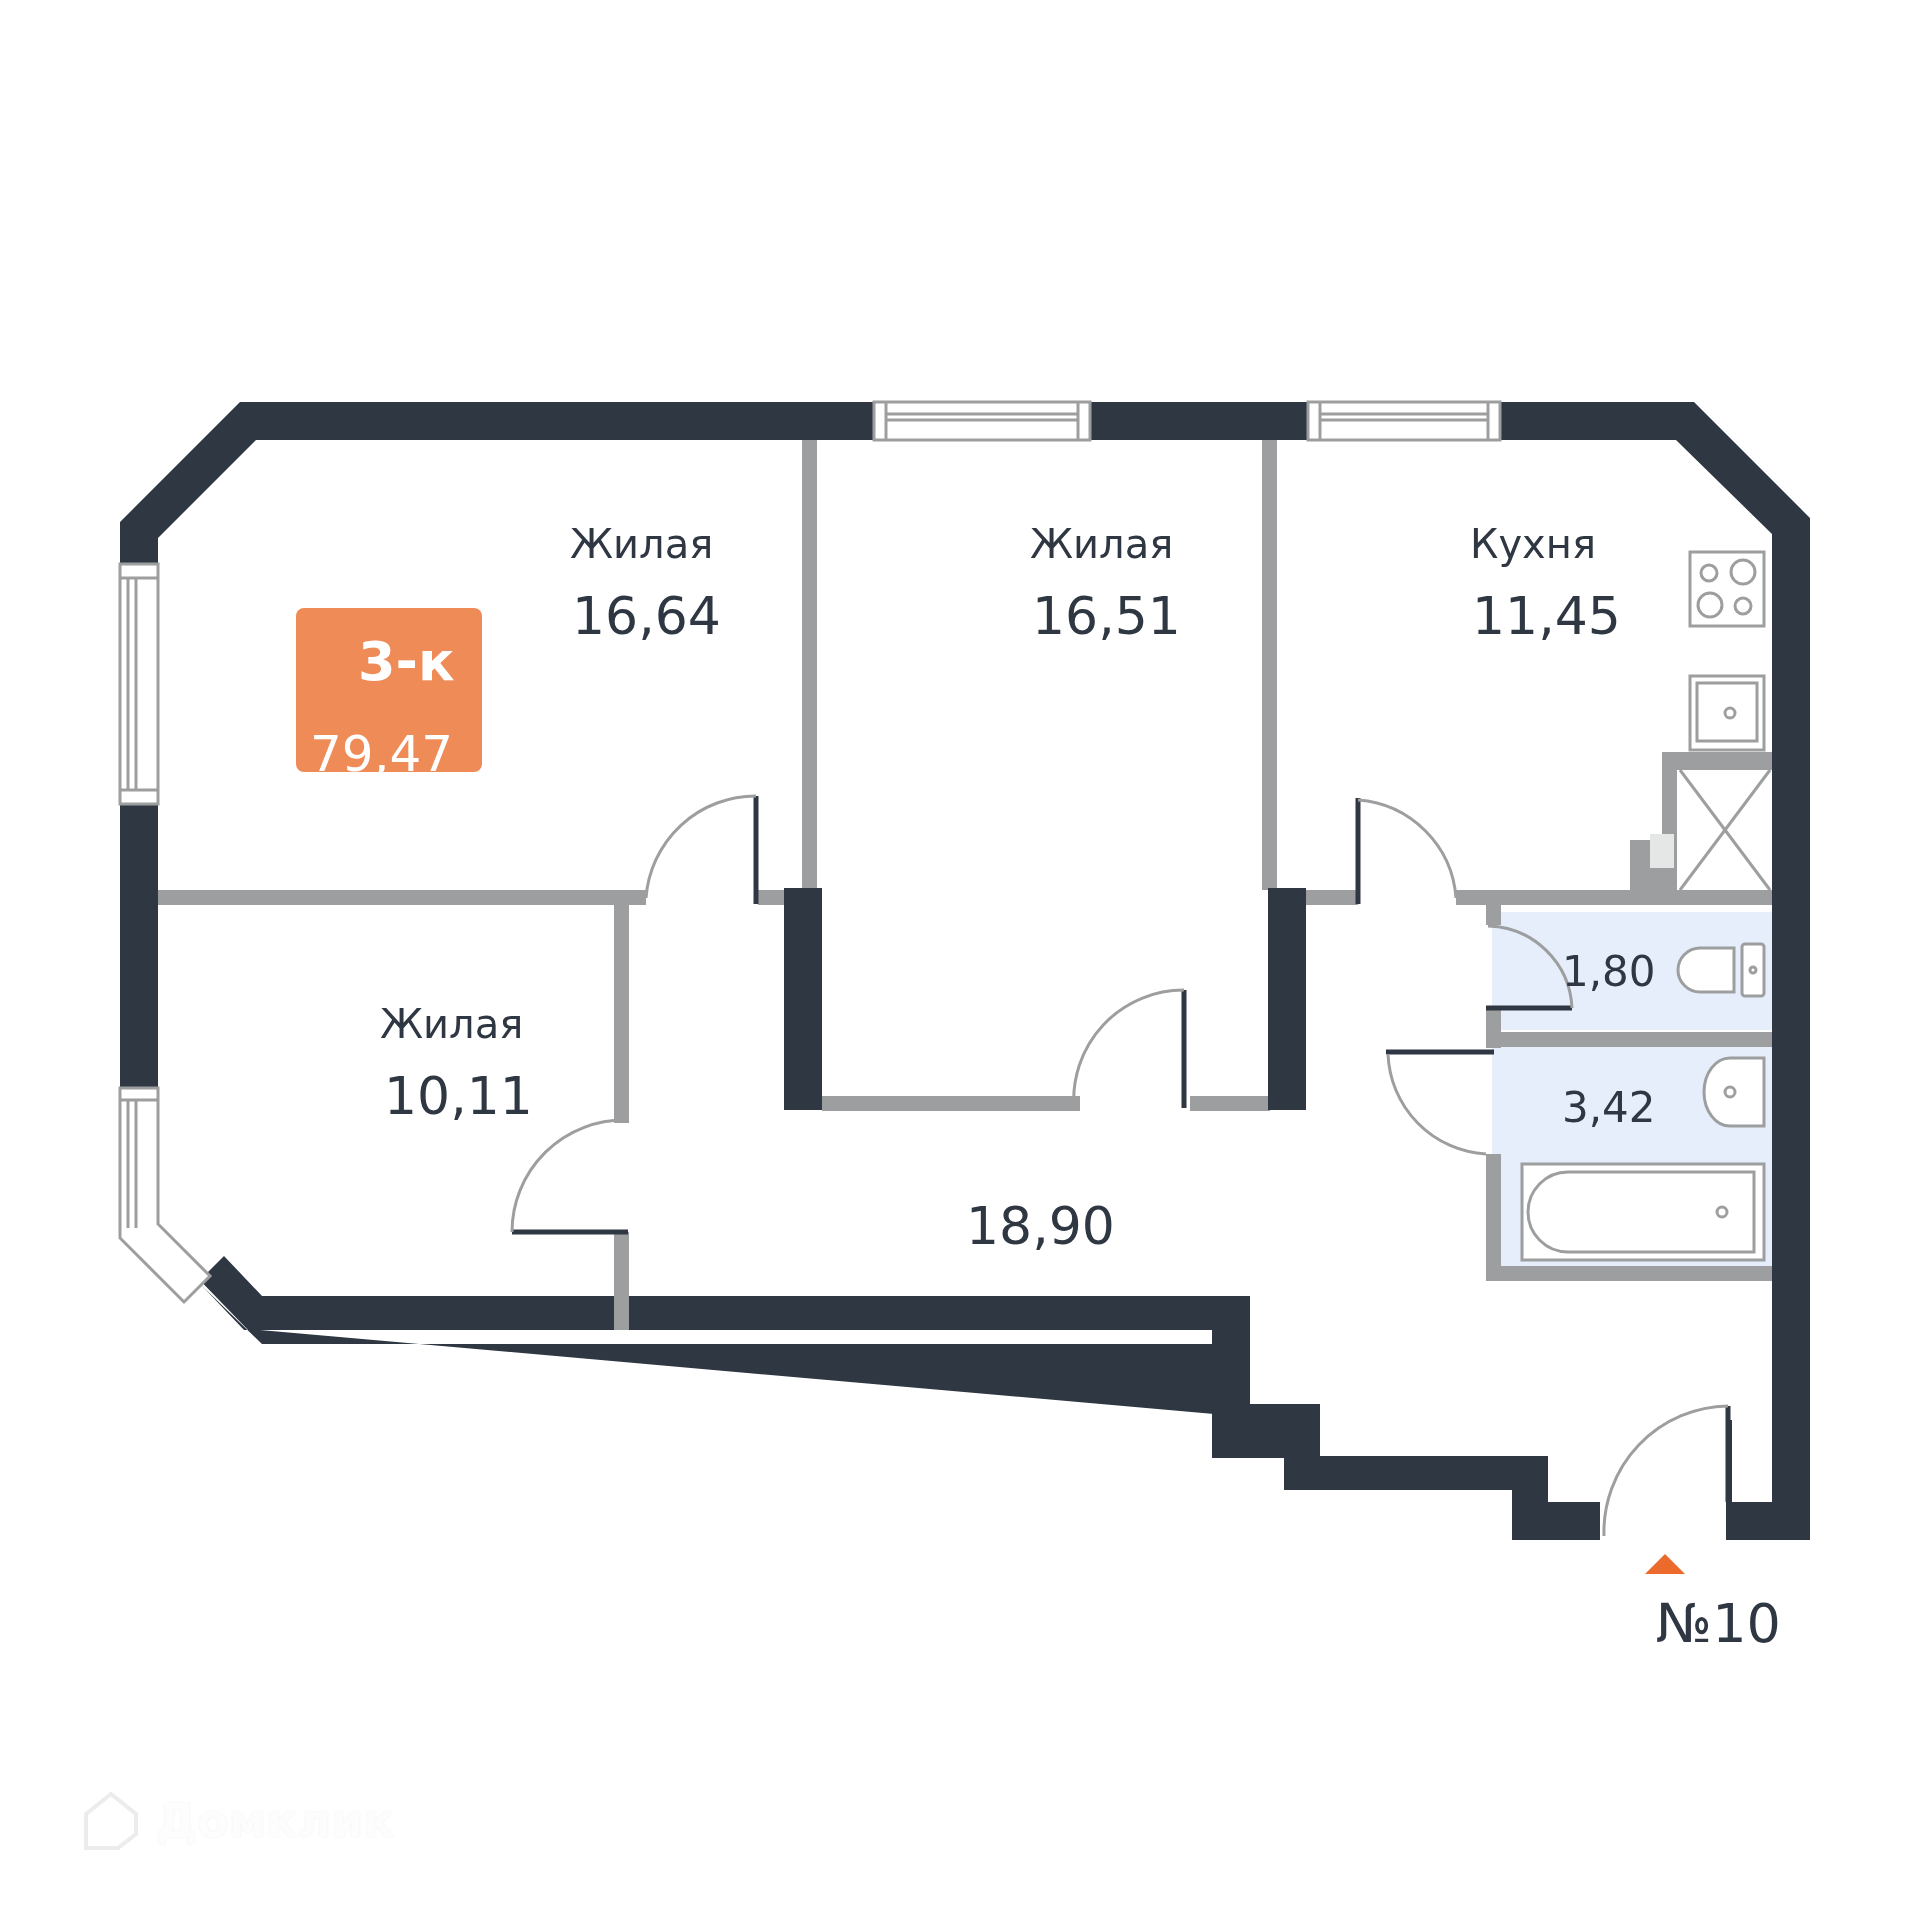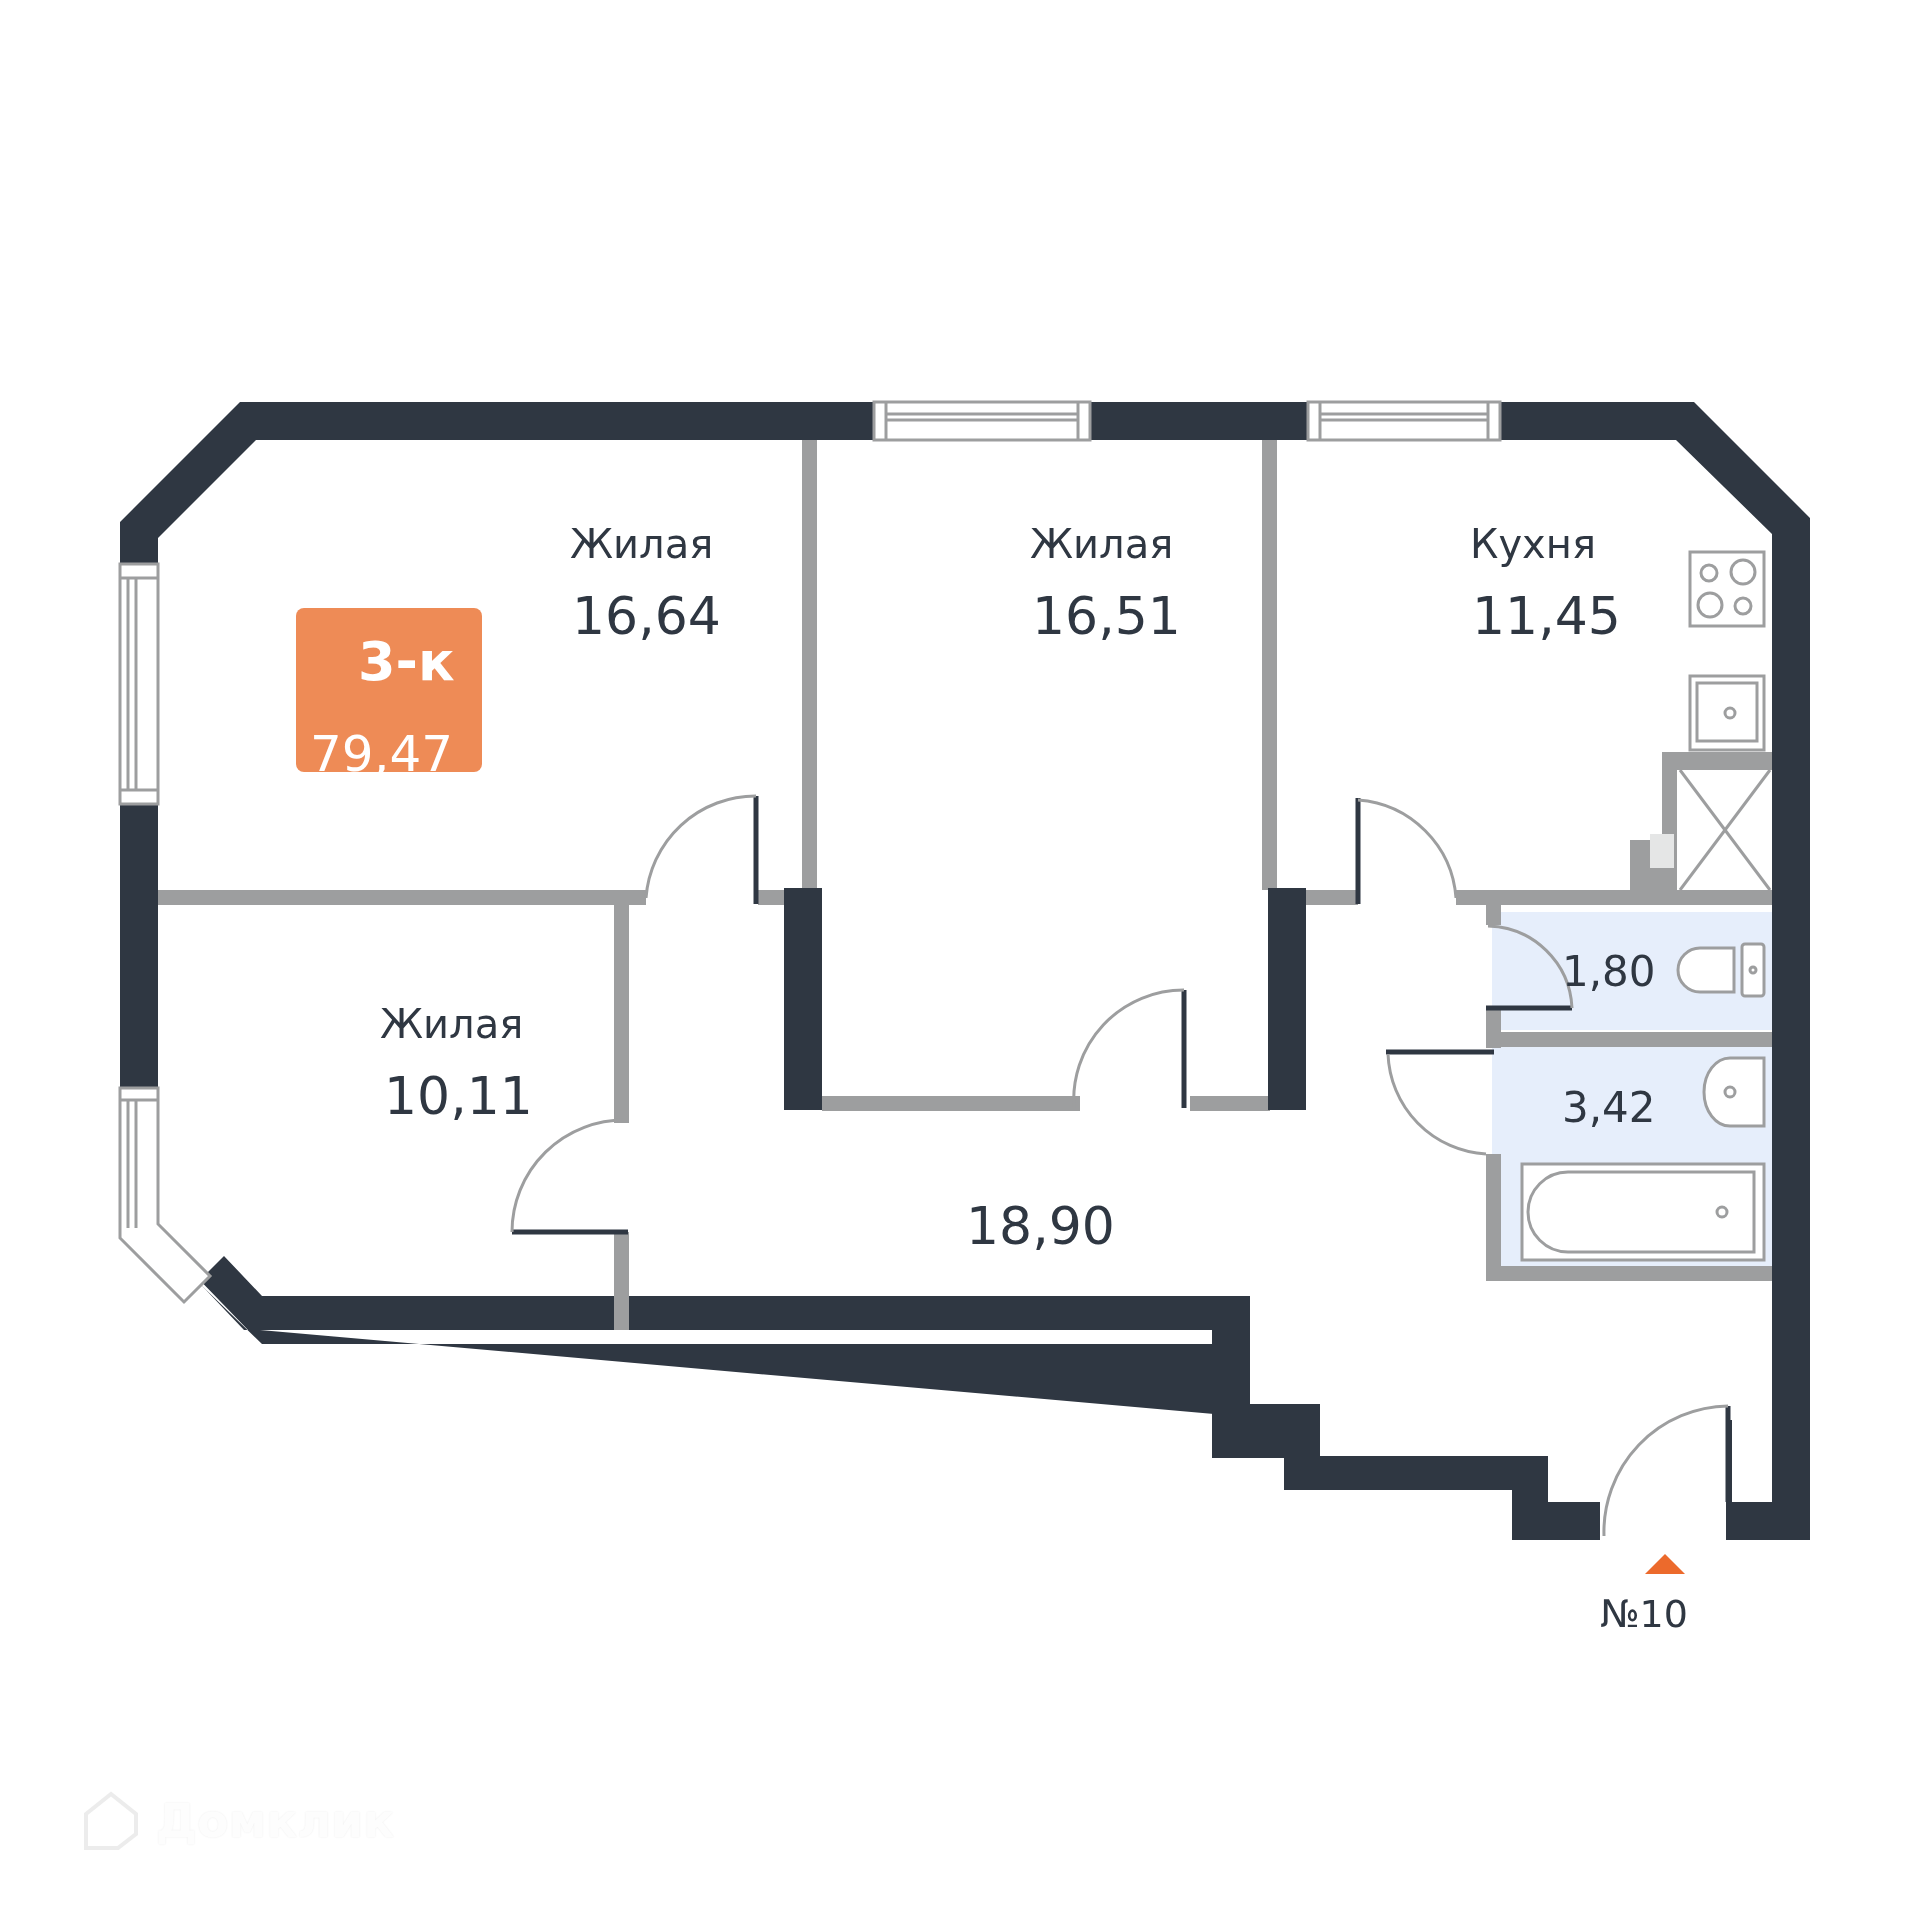--- a/index.html
+++ b/index.html
@@ -13,21 +13,21 @@
     .leaf { stroke: #2f3742; stroke-width: 5; }
     .fixture { fill: #ffffff; stroke: #9d9e9f; stroke-width: 3; }
     .fixture-noFill { fill: none; stroke: #9d9e9f; stroke-width: 3; }
     .wet { fill: #e6eefb; }
     .room-label { font-family: "DejaVu Sans", sans-serif; fill: #2f3742; font-size: 40px; }
     .room-area { font-family: "DejaVu Sans", sans-serif; fill: #2f3742; font-size: 52px; }
     .small-area { font-family: "DejaVu Sans", sans-serif; fill: #2f3742; font-size: 42px; }
     .badge { position: absolute; left: 296px; top: 608px; width: 186px; height: 164px; background: #ee8b56; border-radius: 8px; color: #ffffff; }
     .badge .rooms { position: absolute; left: 14px; top: 22px; font-size: 54px; font-weight: bold; font-family: "DejaVu Sans", sans-serif; margin-left: 48px; }
     .badge .area { position: absolute; left: 14px; top: 92px; font-size: 50px; font-family: "DejaVu Sans", sans-serif; margin-top: 25px; }
-    .entry-num { position: absolute; left: 1600px; top: 1592px; font-size: 38px; color: #2f3742; font-family: "DejaVu Sans", sans-serif; }
+    .entry-num { position: absolute; left: 1656px; top: 1592px; font-size: 54px; color: #2f3742; font-family: "DejaVu Sans", sans-serif; }
     .watermark { position: absolute; left: 80px; top: 1790px; font-size: 46px; color: #fdfdfd; font-family: "DejaVu Sans", sans-serif; font-weight: bold; text-shadow: 0 0 2px #ececec; display: flex; align-items: center; gap: 14px; }
   </style>
 </head>
 <body>
 
 <svg class="plan" viewBox="0 0 1920 1920" xmlns="http://www.w3.org/2000/svg">
 
   <rect class="wet" x="1492" y="912" width="280" height="118"></rect>
   <rect class="wet" x="1492" y="1046" width="280" height="220"></rect>
 

